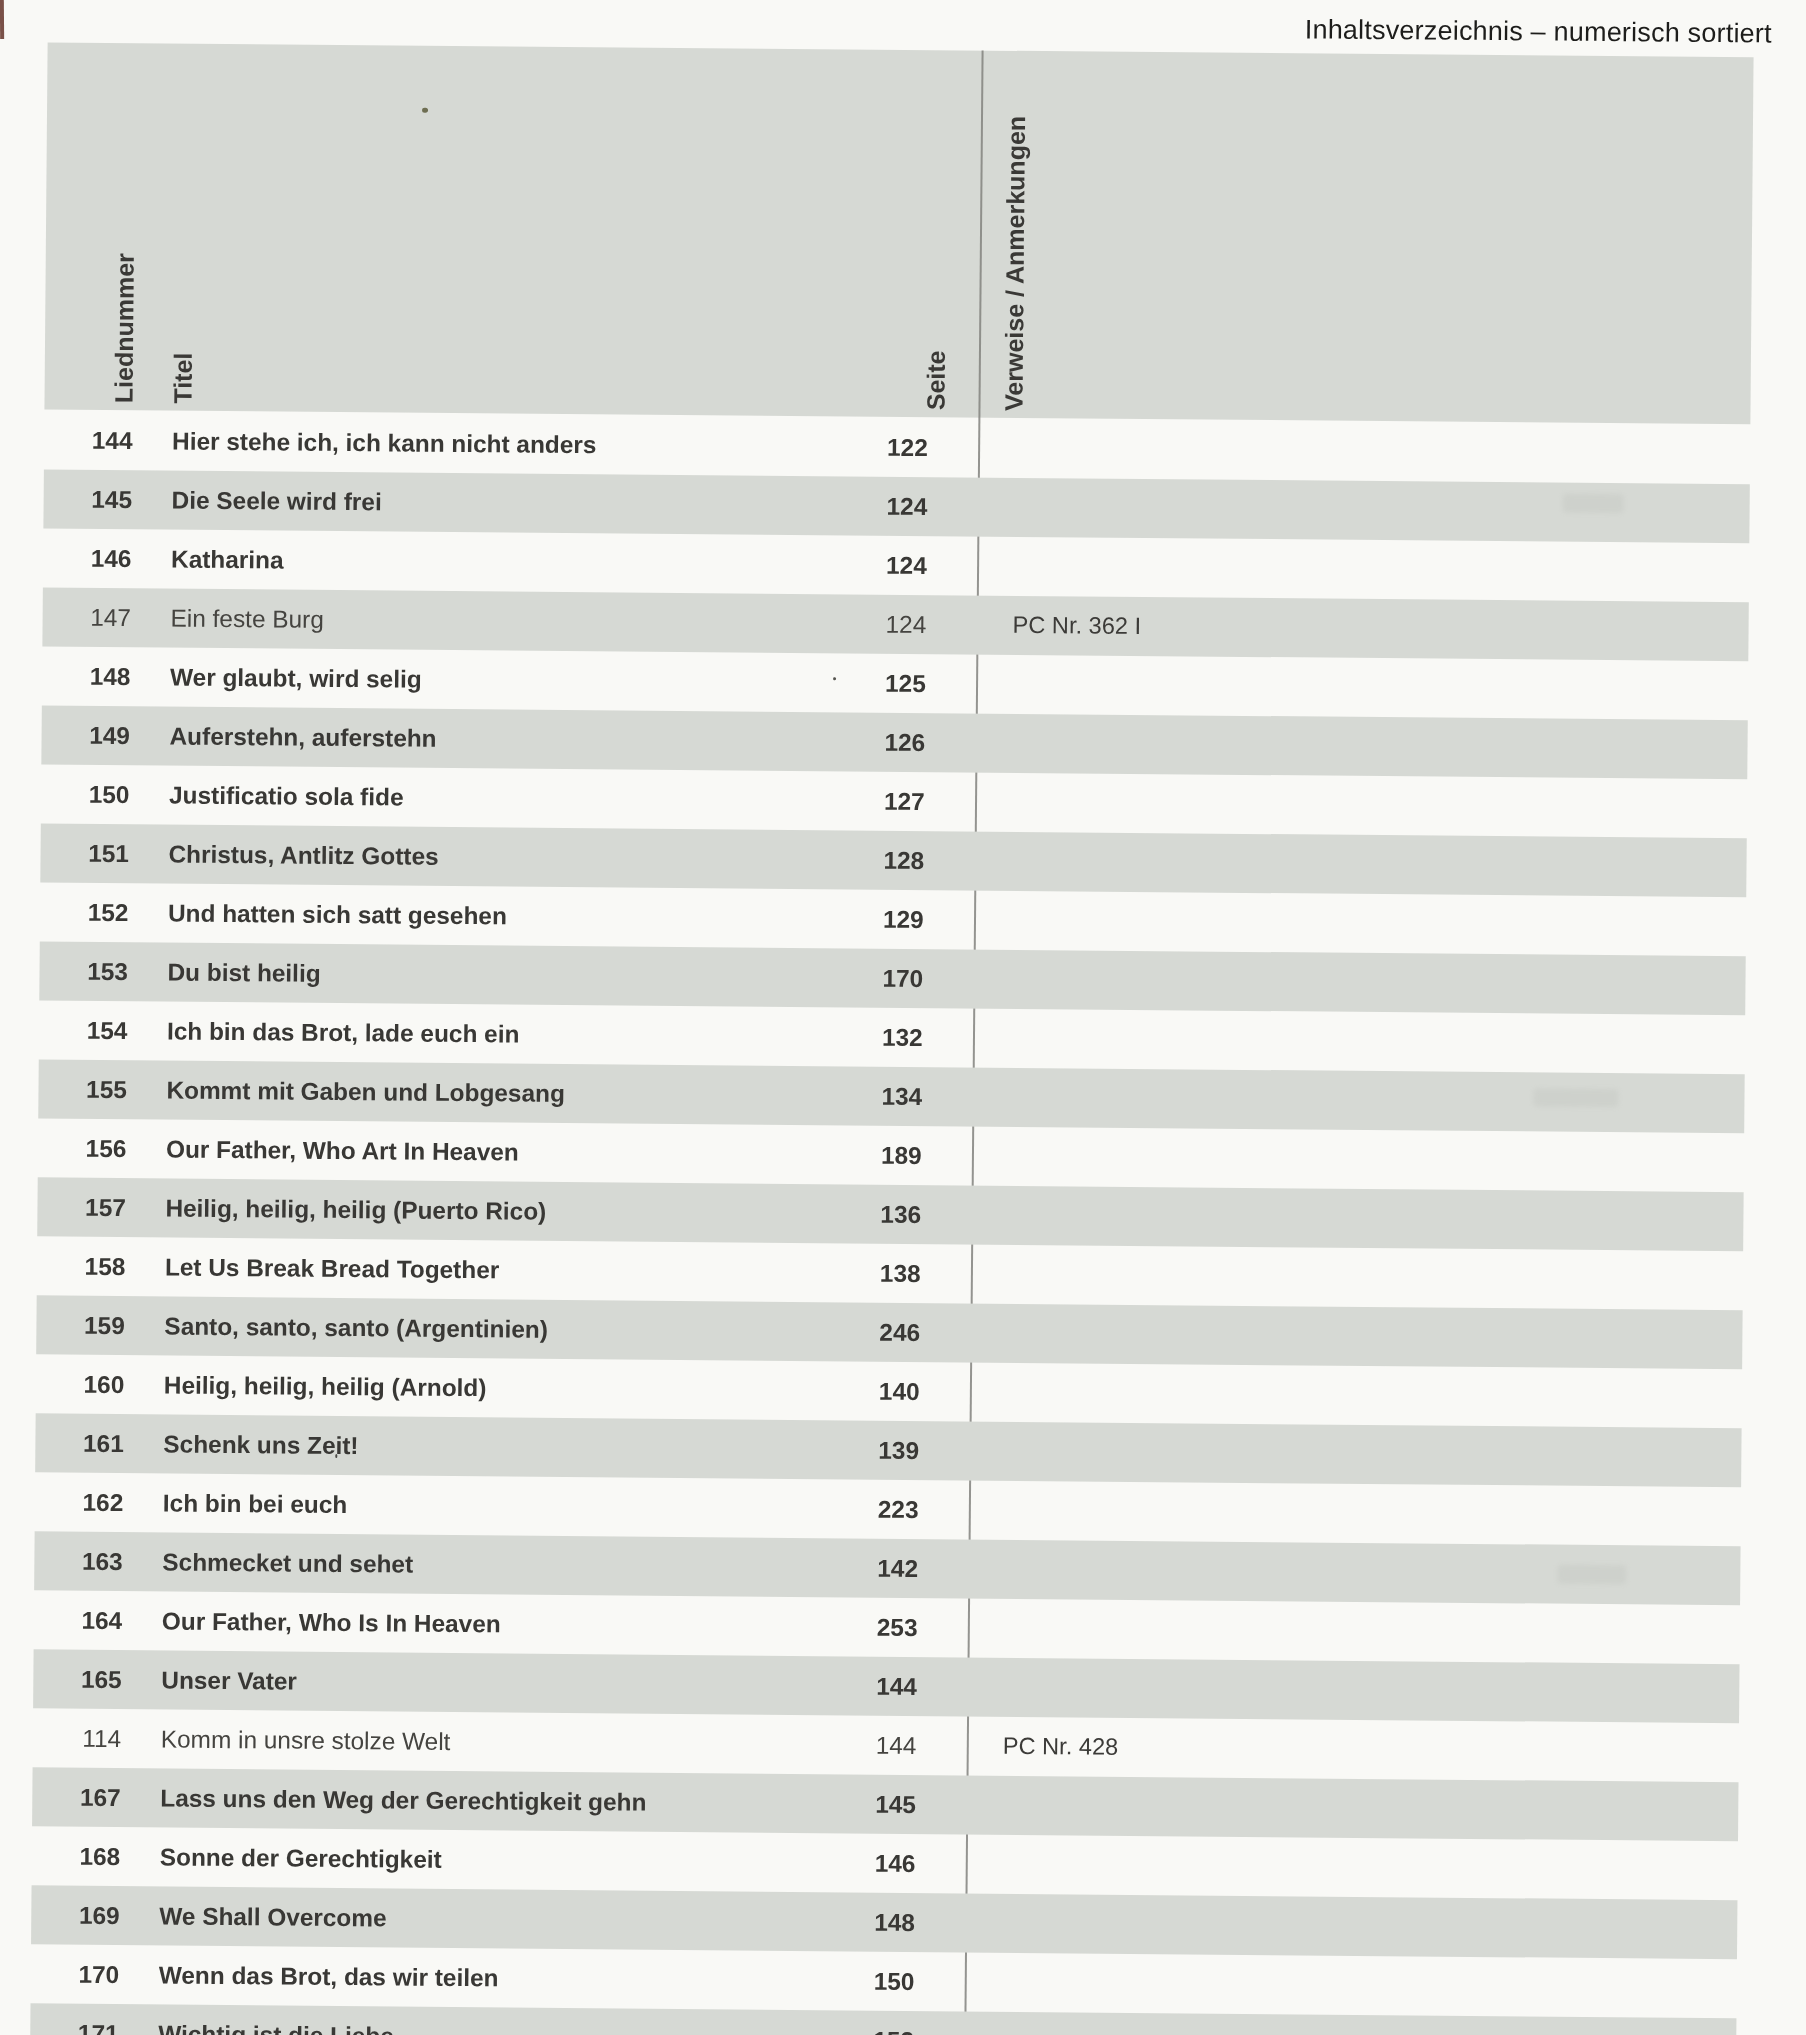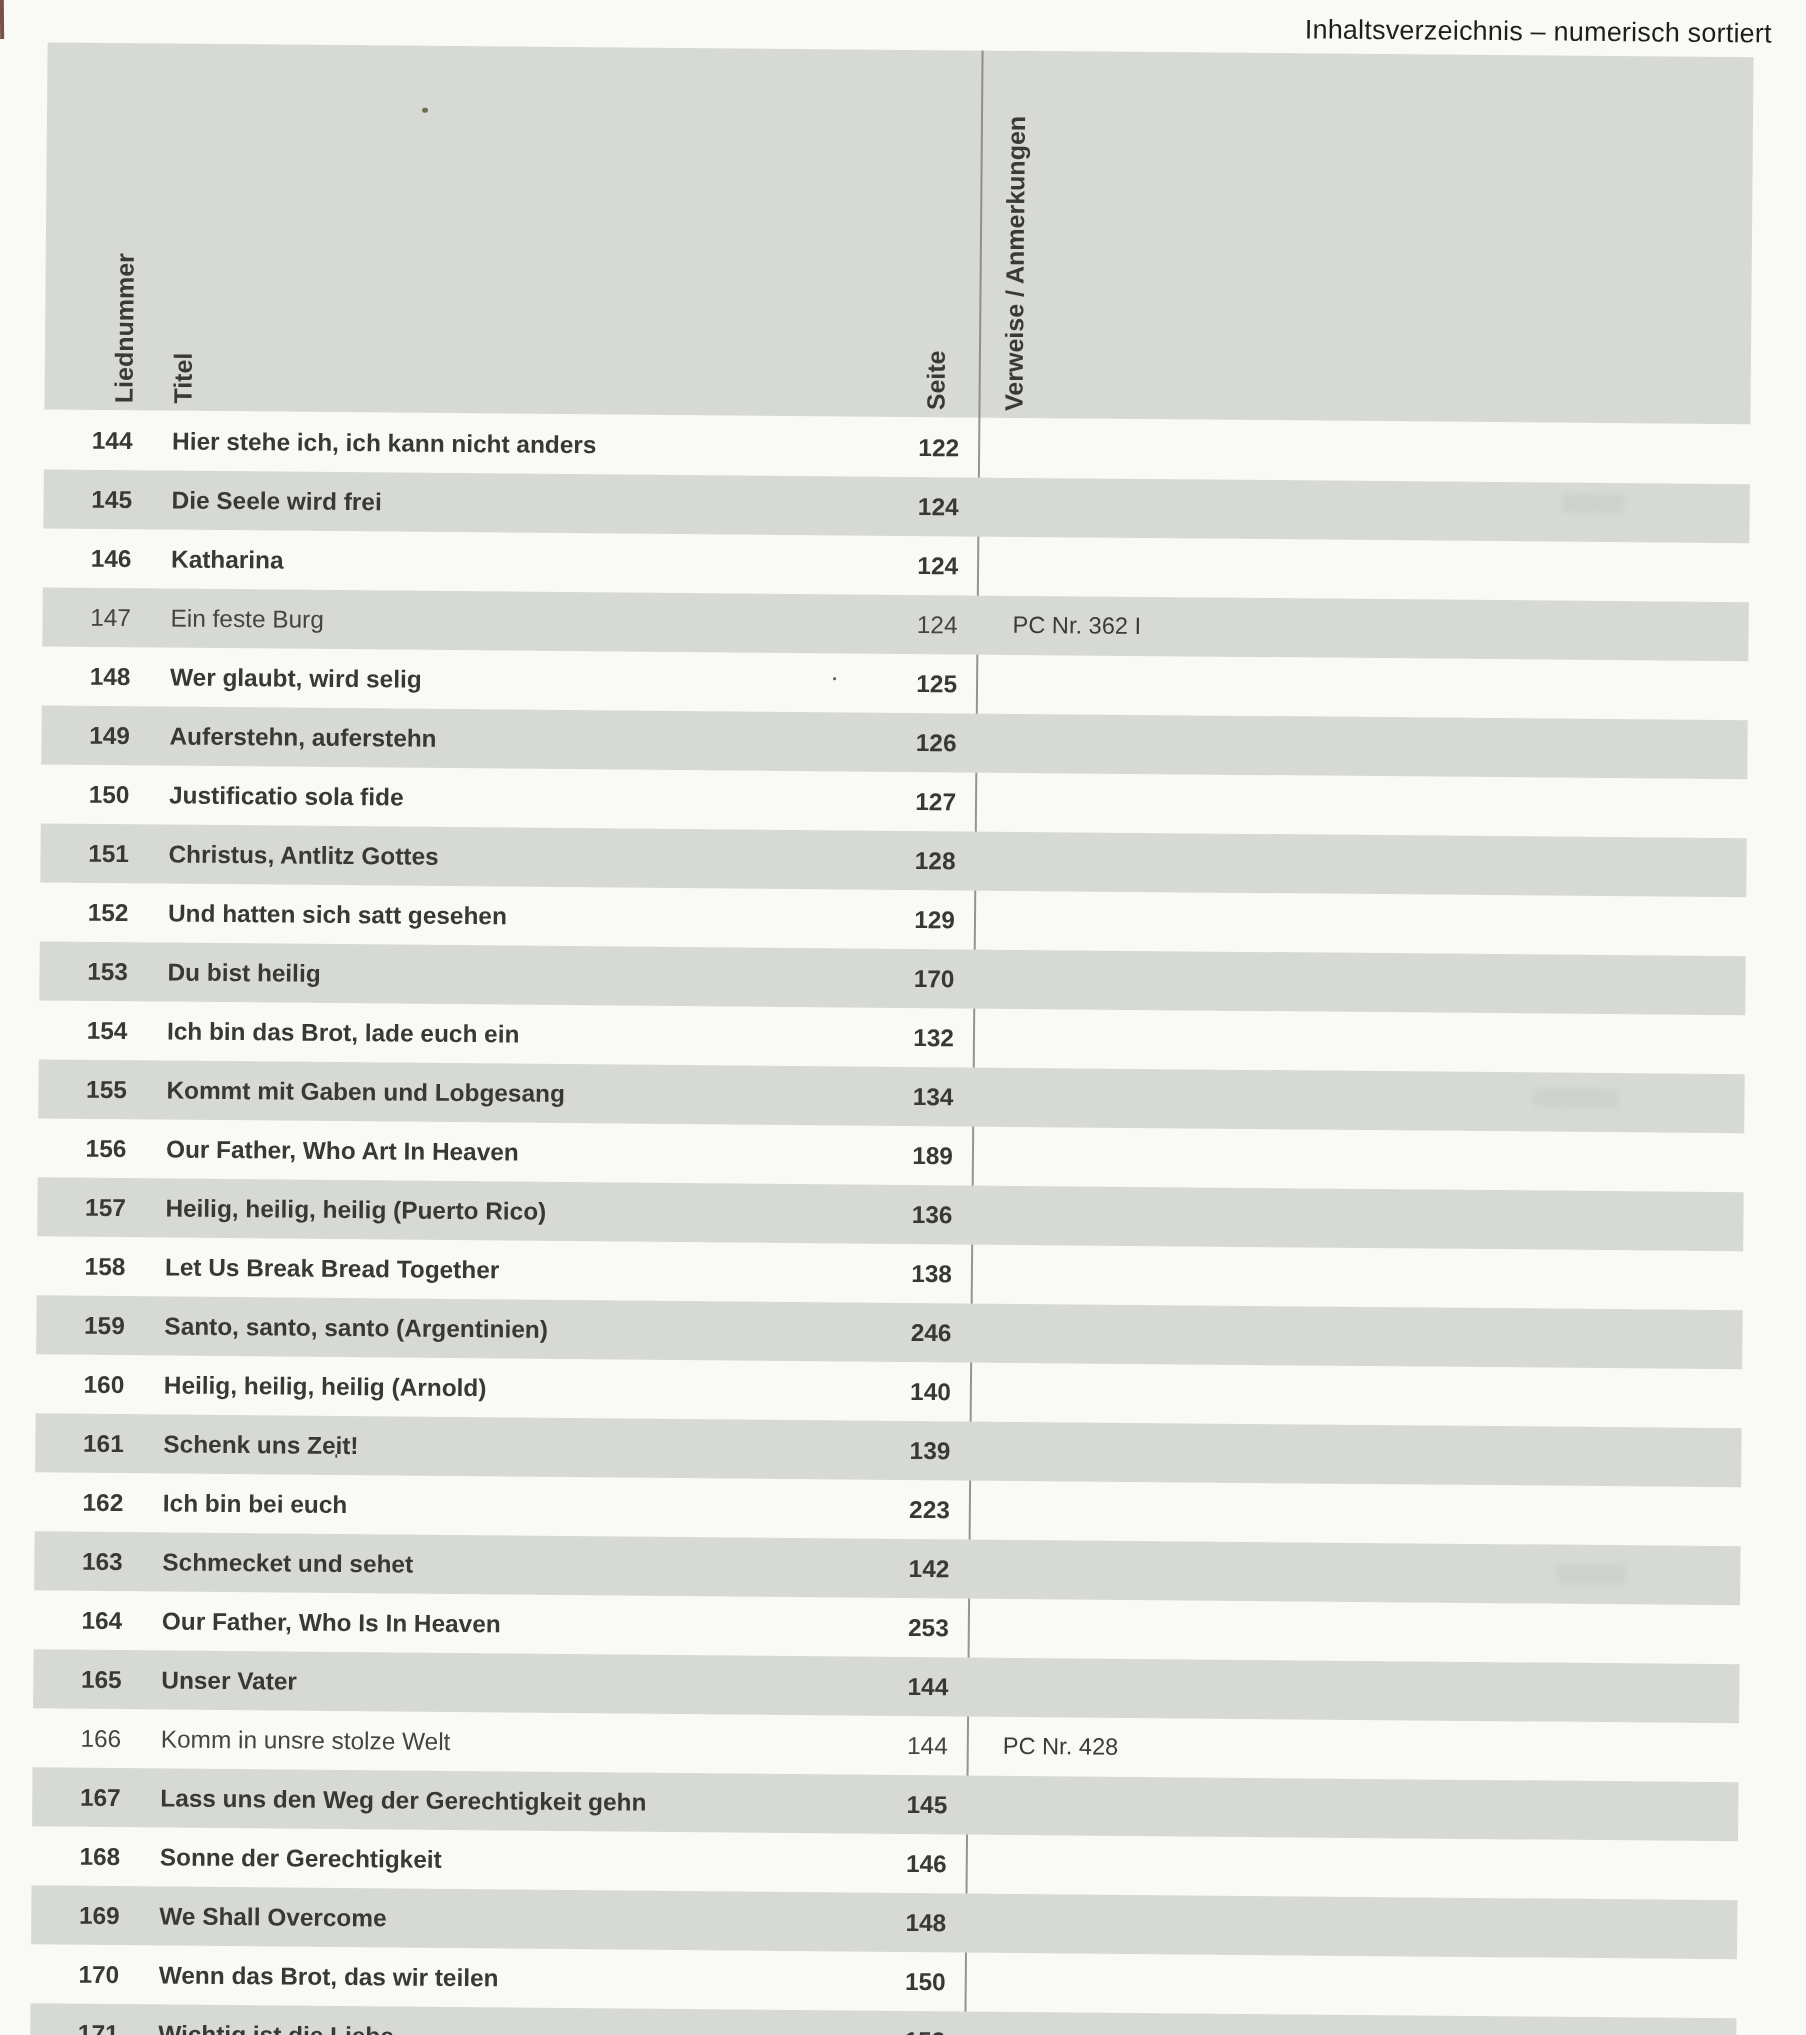--- a/index.html
+++ b/index.html
@@ -74,21 +74,21 @@
     position: absolute;
     line-height: 59px;
     white-space: nowrap;
     font-size: 24.4px;
     font-weight: 700;
     color: #393835;
   }
   .row.light span { font-weight: 400; color: #454440; }
   .c-num    { left: 24.4px;  width: 64px; text-align: right; }
   .c-titel  { left: 128px; }
-  .c-seite  { left: 843px; width: 72px; text-align: right; }
+  .c-seite  { left: 843px; width: 72px; }
   .c-verweis {
     left: 970px;
     font-weight: 400 !important;
     font-size: 23.6px !important;
     color: #3c3b38 !important;
   }
   .edge-artifact {
     position: absolute;
     left: 0;
     top: 0;
@@ -259,21 +259,21 @@
         <span class="c-seite">253</span>
         <span class="c-verweis"></span>
       </div>
       <div class="row shaded">
         <span class="c-num">165</span>
         <span class="c-titel">Unser Vater</span>
         <span class="c-seite">144</span>
         <span class="c-verweis"></span>
       </div>
       <div class="row light">
-        <span class="c-num">166</span>
+        <span class="c-num">114</span>
         <span class="c-titel">Komm in unsre stolze Welt</span>
         <span class="c-seite">144</span>
         <span class="c-verweis">PC Nr. 428</span>
       </div>
       <div class="row shaded">
         <span class="c-num">167</span>
         <span class="c-titel">Lass uns den Weg der Gerechtigkeit gehn</span>
         <span class="c-seite">145</span>
         <span class="c-verweis"></span>
       </div>

